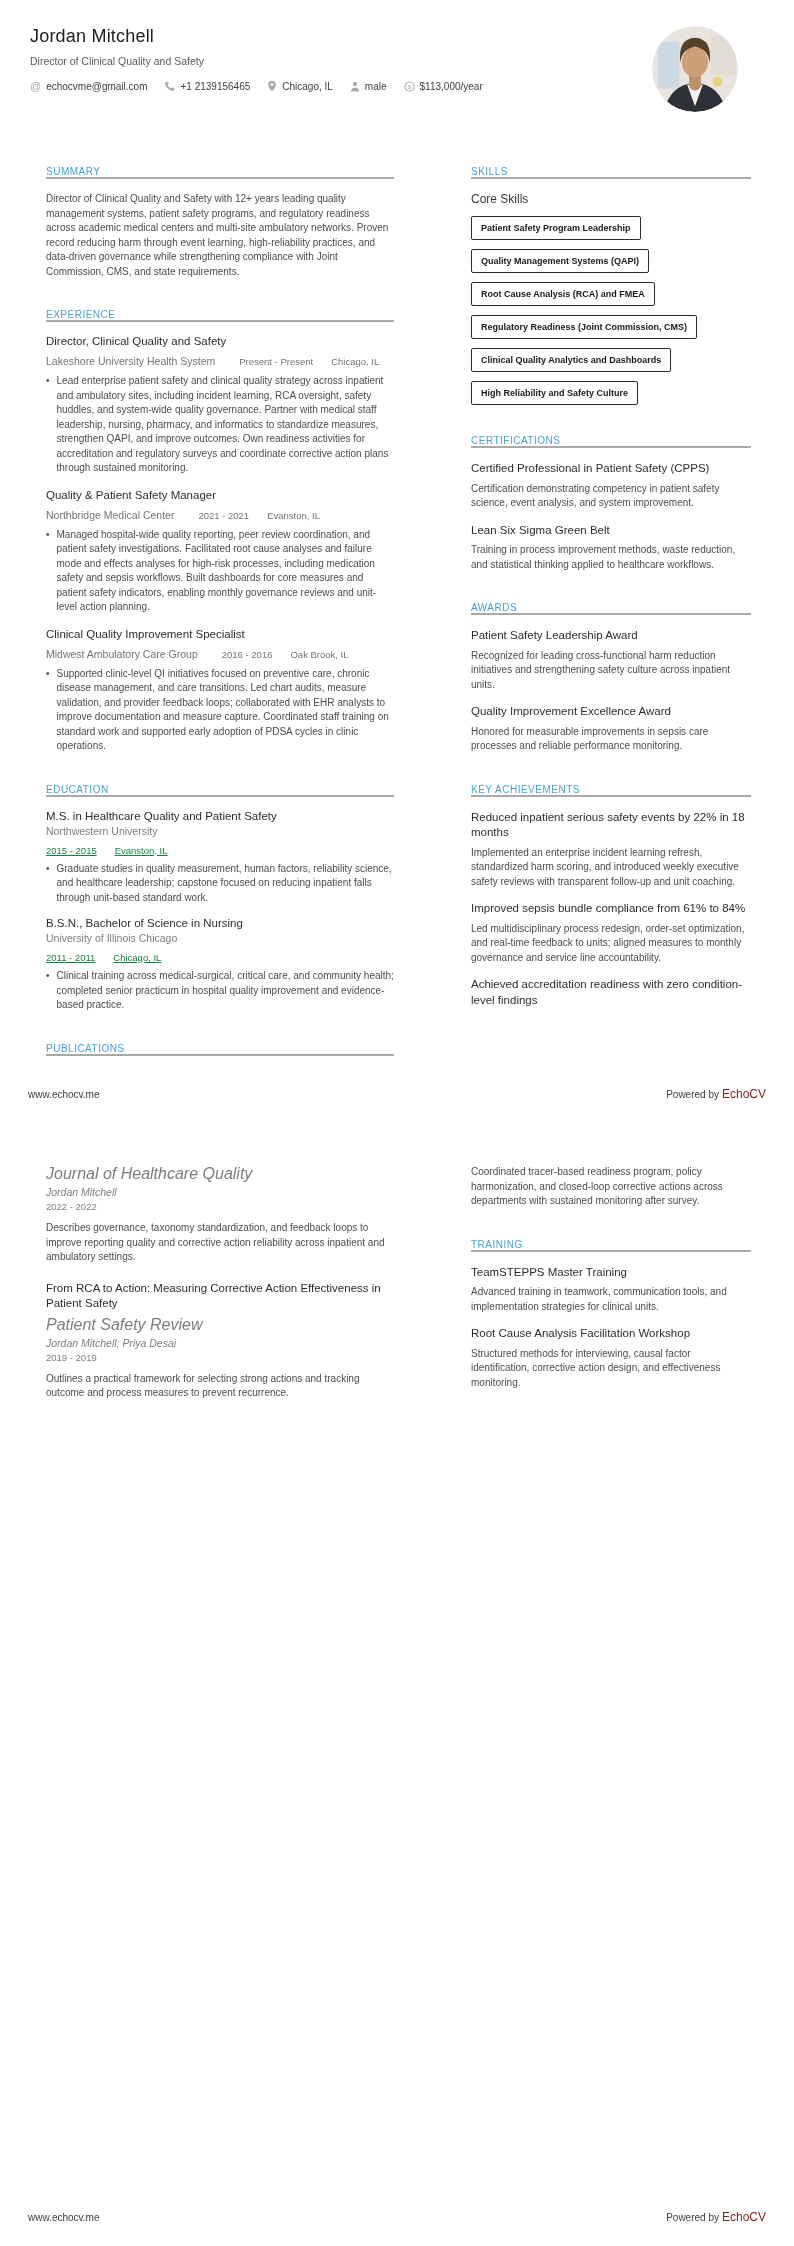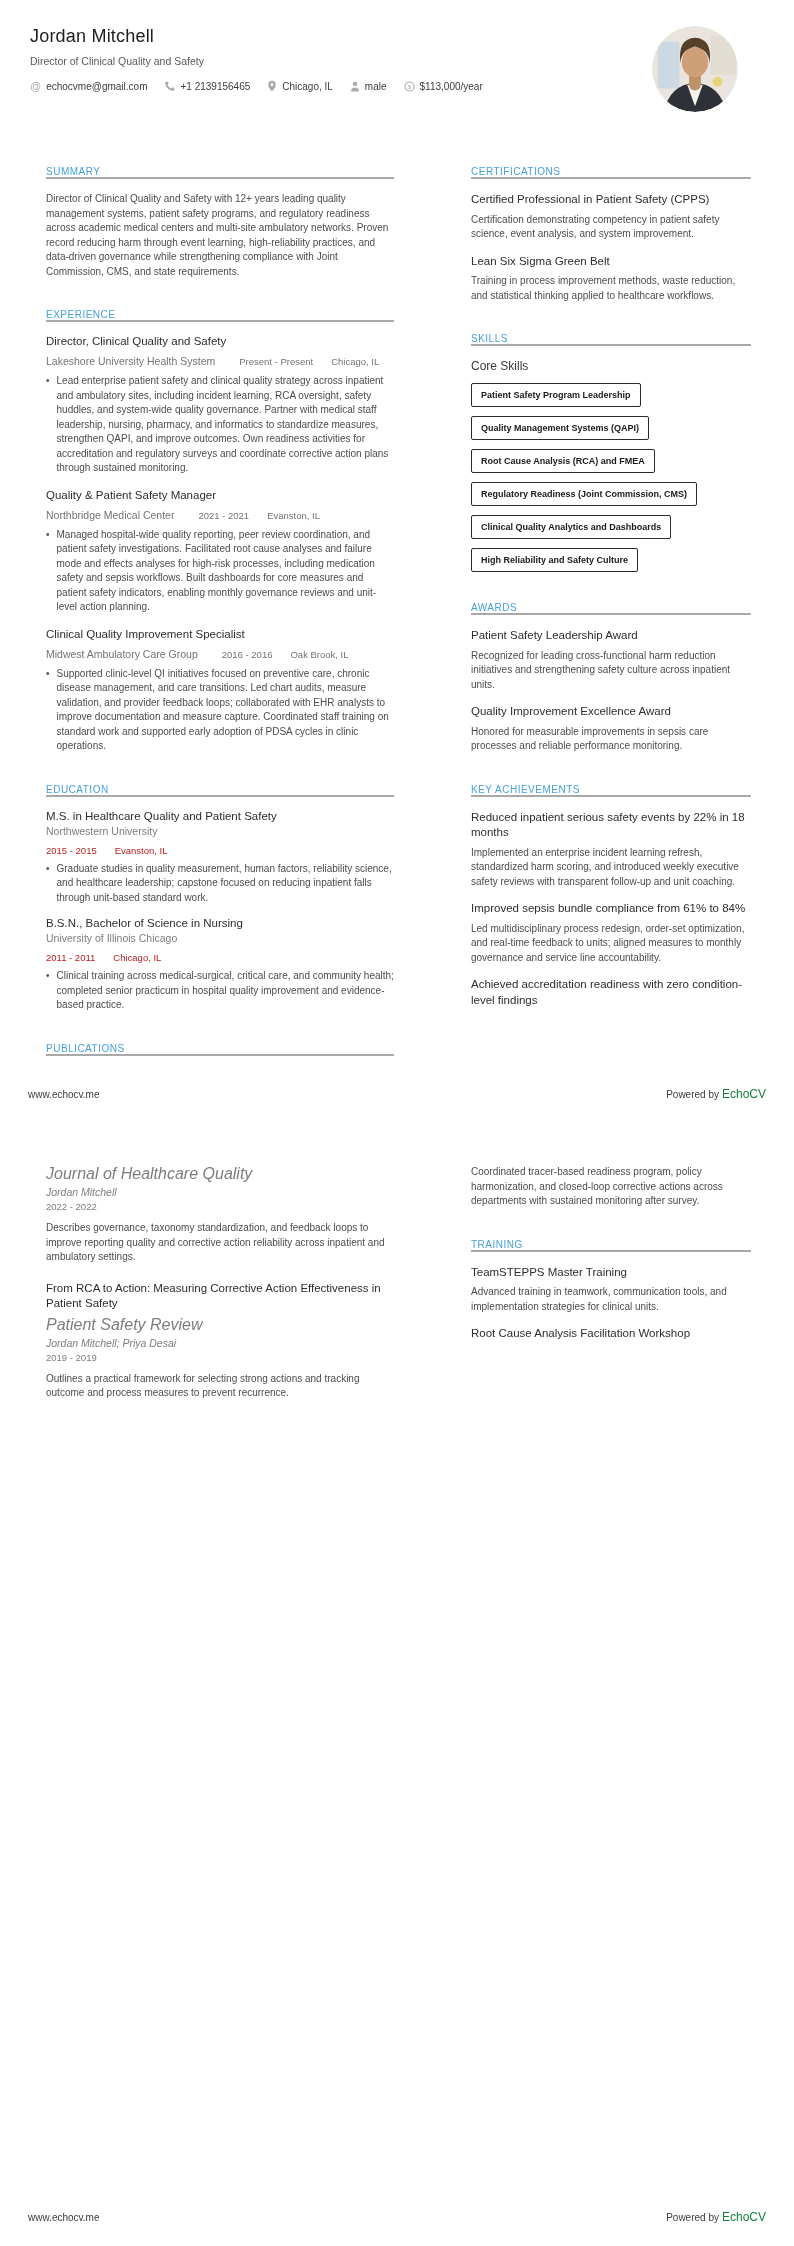--- a/index.html
+++ b/index.html
@@ -45,21 +45,21 @@
   .xp-company { font-size:10.5px; }
   .xp-dates { font-size:9.5px; margin-left:24px; }
   .xp-loc   { font-size:9.5px; margin-left:18px; }
   .bullet { display:flex; margin-top:2px; }
   .bullet .dot { font-size:10px; line-height:14.5px; margin-right:7px; color:#4c4c4c; }
 
   
   .edu { margin-bottom:12px; }
   .edu-degree { font-size:11.5px; color:#2d2d2d; margin-bottom:3px; }
   .edu-school { font-size:10.5px; color:#7d7d7d; margin-bottom:3px; }
-  .edu-meta { color:#b91c1c; margin-bottom:4px; }
+  .edu-meta { color:#15803d; margin-bottom:4px;text-decoration:underline; }
   .edu-dates { font-size:9.5px; }
   .edu-loc { font-size:9.5px; margin-left:18px; }
 
   
   .pub { margin-bottom:16px; }
   .pub-title { font-size:11.5px; color:#2d2d2d; line-height:15.5px; margin-bottom:4px; }
   .pub-journal { font-size:16px; color:#7d7d7d; margin-bottom:3px;font-style:italic; }
   .pub-authors { font-size:10.5px; color:#7d7d7d; font-style:italic; margin-bottom:3px; }
   .pub-dates { font-size:9.5px; color:#7d7d7d; margin-bottom:9px; }
 
@@ -69,21 +69,21 @@
           padding:6px 9px; margin-bottom:9px;
           font-size:9px; font-weight:bold; color:#191919; }
   .item { margin-bottom:12px; }
   .item-title { font-size:11.5px; color:#2d2d2d; line-height:15.5px; margin-bottom:5px; }
 
   
   .footer { position:absolute; left:28px; right:28px; bottom:22px;
             display:flex; justify-content:space-between; align-items:baseline; }
   .footer-site { font-size:10px; color:#3c3c3c; text-decoration:none; }
   .powered { font-size:10px; color:#3c3c3c; }
-  .powered .brand { font-size:12px; color:#15803d; margin-left:3px; }
+  .powered .brand { font-size:12px; color:#7f1d1d; margin-left:3px; }
 </style>
 </head>
 <body>
 
 <div class="page">
 
   <div class="header">
     <div class="name">Jordan Mitchell</div>
     <div class="job-title">Director of Clinical Quality and Safety</div>
     <div class="contact-row">
@@ -222,43 +222,43 @@
     </div>
 
     <div class="section">
       <div class="sec-head">PUBLICATIONS</div>
     </div>
   </div>
 
   <div class="col col-right">
 
     <div class="section">
-      <div class="sec-head">CERTIFICATIONS</div>
-      <div class="item">
-        <div class="item-title">Certified Professional in Patient Safety (CPPS)</div>
-        <p class="body">Certification demonstrating competency in patient safety science, event analysis, and system improvement.</p>
-      </div>
-      <div class="item">
-        <div class="item-title">Lean Six Sigma Green Belt</div>
-        <p class="body">Training in process improvement methods, waste reduction, and statistical thinking applied to healthcare workflows.</p>
-      </div>
-    </div>
-
-    <div class="section">
       <div class="sec-head">SKILLS</div>
       <div class="group-label">Core Skills</div>
       <div class="pill">Patient Safety Program Leadership</div>
       <div class="pill">Quality Management Systems (QAPI)</div>
       <div class="pill">Root Cause Analysis (RCA) and FMEA</div>
       <div class="pill">Regulatory Readiness (Joint Commission, CMS)</div>
       <div class="pill">Clinical Quality Analytics and Dashboards</div>
       <div class="pill">High Reliability and Safety Culture</div>
     </div>
 
     <div class="section">
+      <div class="sec-head">CERTIFICATIONS</div>
+      <div class="item">
+        <div class="item-title">Certified Professional in Patient Safety (CPPS)</div>
+        <p class="body">Certification demonstrating competency in patient safety science, event analysis, and system improvement.</p>
+      </div>
+      <div class="item">
+        <div class="item-title">Lean Six Sigma Green Belt</div>
+        <p class="body">Training in process improvement methods, waste reduction, and statistical thinking applied to healthcare workflows.</p>
+      </div>
+    </div>
+
+    <div class="section">
       <div class="sec-head">AWARDS</div>
       <div class="item">
         <div class="item-title">Patient Safety Leadership Award</div>
         <p class="body">Recognized for leading cross-functional harm reduction initiatives and strengthening safety culture across inpatient units.</p>
       </div>
       <div class="item">
         <div class="item-title">Quality Improvement Excellence Award</div>
         <p class="body">Honored for measurable improvements in sepsis care processes and reliable performance monitoring.</p>
       </div>
     </div>
@@ -311,20 +311,21 @@
     </div>
 
     <div class="section">
       <div class="sec-head">TRAINING</div>
       <div class="item">
         <div class="item-title">TeamSTEPPS Master Training</div>
         <p class="body">Advanced training in teamwork, communication tools, and implementation strategies for clinical units.</p>
       </div>
       <div class="item">
         <div class="item-title">Root Cause Analysis Facilitation Workshop</div>
+        <p class="body">Structured methods for interviewing, causal factor identification, corrective action design, and effectiveness monitoring.</p>
       </div>
     </div>
   </div>
 
   <div class="footer">
     <a class="footer-site" href="#">www.echocv.me</a>
     <span class="powered"><span>Powered by</span><span class="brand">EchoCV</span></span>
   </div>
 </div>
 

